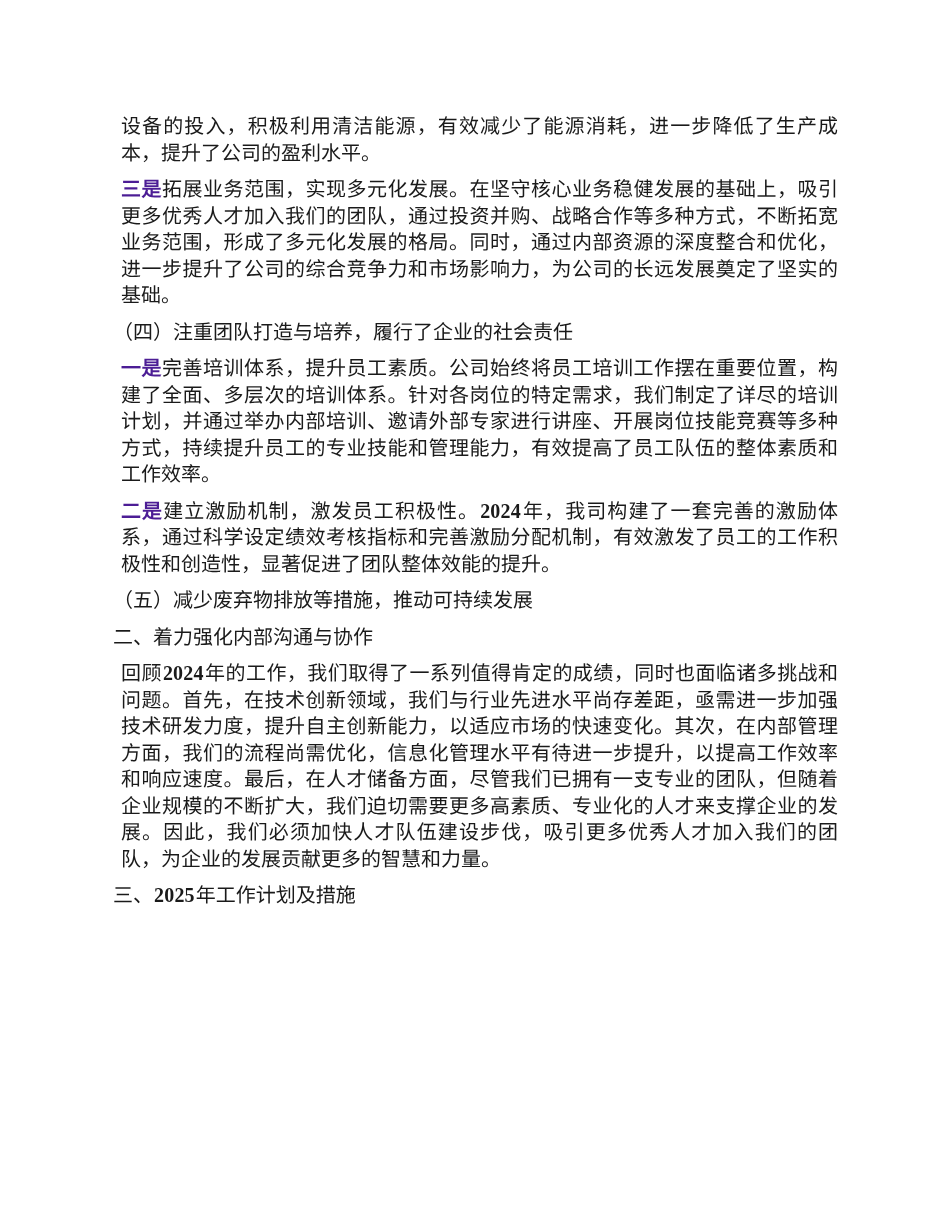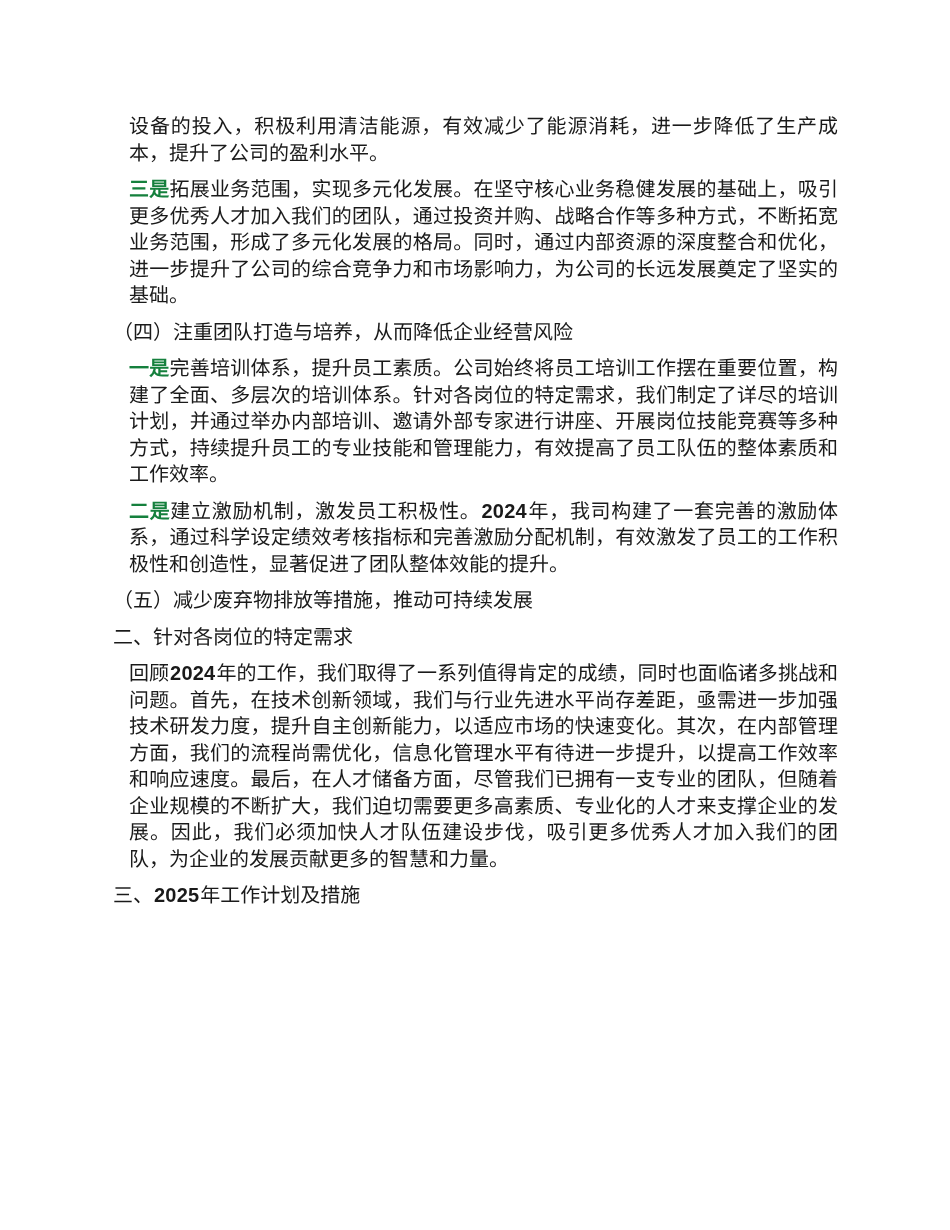--- a/index.html
+++ b/index.html
@@ -21,21 +21,21 @@
     height: 1230px;
     box-sizing: border-box;
     padding: 113px 112px 0 113px;
     background: #ffffff;
     position: relative;
   }
   .doc-body {
     width: 725px;
   }
   p.para {
-    margin: 0 0 10px 16px;
+    margin: 0 0 10px 8px;
     font-size: 20px;
     line-height: 26.5px;
     text-align: justify;
     text-justify: inter-ideograph;
     letter-spacing: 0;
     word-break: break-all;
     color: #1a1a1a;
   }
   p.para:last-child {
     margin-bottom: 0;
@@ -43,39 +43,39 @@
   
   p.heading-num,
   p.heading-paren {
     margin: 0 0 10px 0;
     font-size: 20px;
     line-height: 26.5px;
     color: #1a1a1a;
   }
   .lead {
     font-weight: bold;
-    color: #15803d;
+    color: #4c1d95;
   }
   
   .num {
-    font-family: Liberation Sans, sans-serif;
+    font-family: Liberation Serif, serif;
     font-weight: 600;
     letter-spacing: 0.2px;
     padding: 0 1px;
   }
 </style>
 </head>
 <body>
 
 <div class="page">
   <div class="doc-body" id="doc-body">
 
   <p class="para" id="p-carryover"><span>设备的投入，积极利用清洁能源，有效减少了能源消耗，进一步降低了生产成本，提升了公司的盈利水平。</span></p>
       <p class="para" id="p-san-shi-tuozhan"><span class="lead">三是</span><span>拓展业务范围，实现多元化发展。在坚守核心业务稳健发展的基础上，吸引更多优秀人才加入我们的团队，通过投资并购、战略合作等多种方式，不断拓宽业务范围，形成了多元化发展的格局。同时，通过内部资源的深度整合和优化，进一步提升了公司的综合竞争力和市场影响力，为公司的长远发展奠定了坚实的基础。</span></p>
-      <p class="heading-paren" id="h-si-tuandui"><span>（四）注重团队打造与培养，从而降低企业经营风险</span></p>
+      <p class="heading-paren" id="h-si-tuandui"><span>（四）注重团队打造与培养，履行了企业的社会责任</span></p>
       <p class="para" id="p-yi-shi-peixun"><span class="lead">一是</span><span>完善培训体系，提升员工素质。公司始终将员工培训工作摆在重要位置，构建了全面、多层次的培训体系。针对各岗位的特定需求，我们制定了详尽的培训计划，并通过举办内部培训、邀请外部专家进行讲座、开展岗位技能竞赛等多种方式，持续提升员工的专业技能和管理能力，有效提高了员工队伍的整体素质和工作效率。</span></p>
       <p class="para" id="p-er-shi-jili"><span class="lead">二是</span><span>建立激励机制，激发员工积极性。<span class="num">2024</span>年，我司构建了一套完善的激励体系，通过科学设定绩效考核指标和完善激励分配机制，有效激发了员工的工作积极性和创造性，显著促进了团队整体效能的提升。</span></p>
       <p class="heading-paren" id="h-wu-fengxian"><span>（五）减少废弃物排放等措施，推动可持续发展</span></p>
-      <p class="heading-num" id="h-er-wenti"><span>二、针对各岗位的特定需求</span></p>
+      <p class="heading-num" id="h-er-wenti"><span>二、着力强化内部沟通与协作</span></p>
       <p class="para" id="p-huigu-2024"><span>回顾<span class="num">2024</span>年的工作，我们取得了一系列值得肯定的成绩，同时也面临诸多挑战和问题。首先，在技术创新领域，我们与行业先进水平尚存差距，亟需进一步加强技术研发力度，提升自主创新能力，以适应市场的快速变化。其次，在内部管理方面，我们的流程尚需优化，信息化管理水平有待进一步提升，以提高工作效率和响应速度。最后，在人才储备方面，尽管我们已拥有一支专业的团队，但随着企业规模的不断扩大，我们迫切需要更多高素质、专业化的人才来支撑企业的发展。因此，我们必须加快人才队伍建设步伐，吸引更多优秀人才加入我们的团队，为企业的发展贡献更多的智慧和力量。</span></p>
       <p class="heading-num" id="h-san-jihua"><span>三、<span class="num">2025</span>年工作计划及措施</span></p>
     </div>
 </div>
 
 </body></html>

